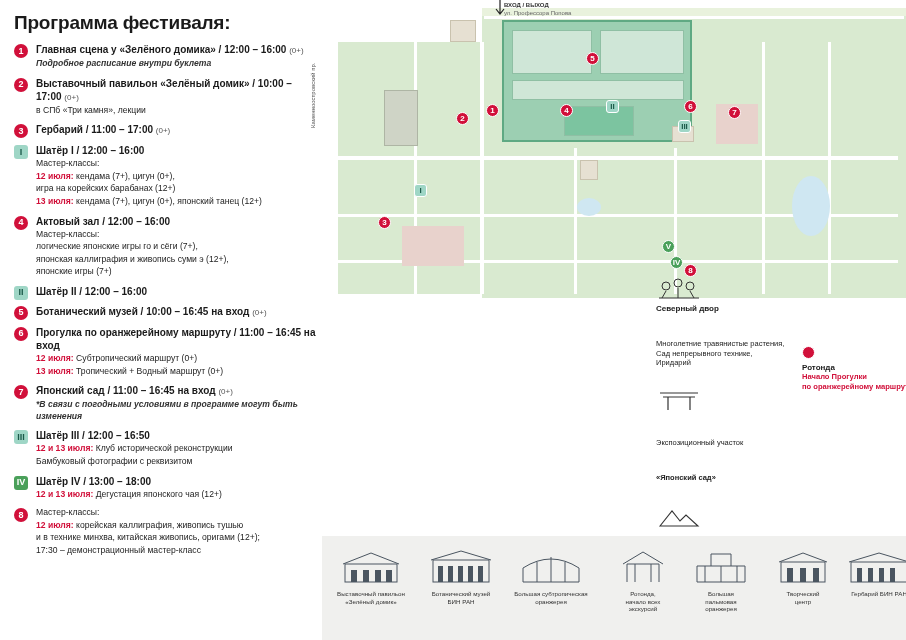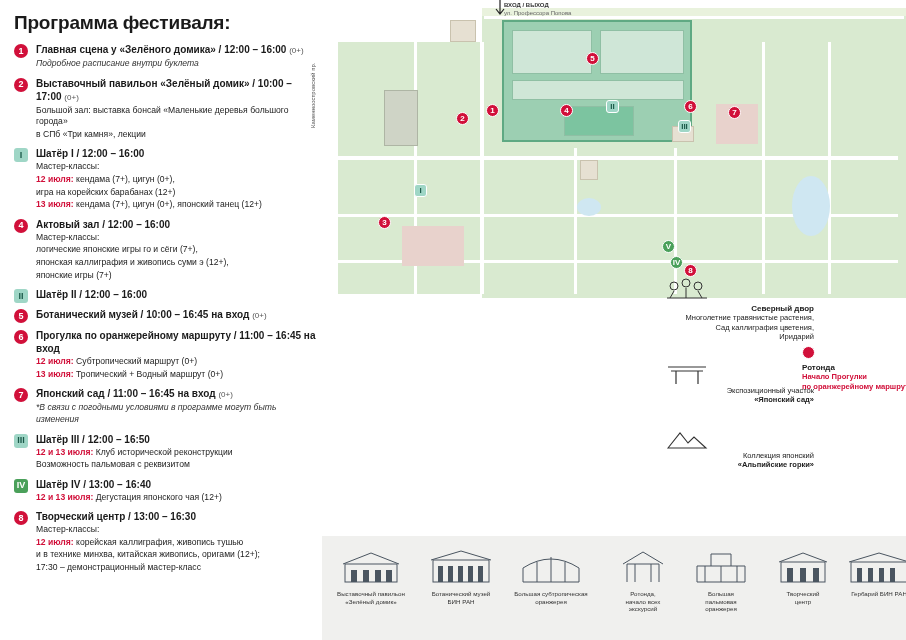--- a/index.html
+++ b/index.html
@@ -30,21 +30,21 @@
     display:flex; align-items:center; justify-content:center;
     line-height:1;
   }
   .bullet.red { background:#d1103a; }
   .bullet.sq { border-radius:3px; }
   .bullet.mint { background:#9fd6c6; color:#1a5948; }
   .bullet.green { background:#4aa05a; }
   .title { font-size:10px; font-weight:bold; line-height:13px; }
   .title .age { font-weight:normal; font-size:8px; color:#555; }
   .sub { font-size:8.6px; line-height:11.6px; color:#222; margin-top:1px; }
-  .sub.it { font-style:italic; color:#333; }
+  .sub.it { font-style:italic; color:#333;font-weight:bold; }
   .d { color:#d1103a; font-weight:bold; }
 
   
   .map { position:absolute; left:322px; top:0; width:584px; height:536px; background:#fff; }
   .mapcanvas {
     position:absolute; left:0px; top:8px; width:584px; height:290px;
     background:#e9f2dd;
   }
   .park { position:absolute; background:#d9ead0; }
   .path { position:absolute; background:#ffffff; }
@@ -65,21 +65,21 @@
   }
   .pin.red { background:#d1103a; }
   .pin.sq { border-radius:3px; background:#9fd6c6; color:#1a5948; }
   .pin.green { background:#4aa05a; }
 
   .maplabel { position:absolute; font-size:6px; color:#333; }
 
   
   .legend { position:absolute; left:330px; top:278px; width:576px; height:258px; }
   .lg-col { position:absolute; }
-  .lg-icon-txt { font-size:7.5px; line-height:9.5px; color:#222; }
+  .lg-icon-txt { font-size:7.5px; line-height:9.5px; color:#222;margin-top:26px; }
   .lg-head { font-weight:bold; font-size:8px; }
   .lg-red { color:#d1103a; font-weight:bold; font-size:7.6px; line-height:9.5px; }
 
   
   .strip {
     position:absolute; left:322px; top:536px; width:584px; height:104px;
     background:#f0f0ee;
   }
   .strip-item { position:absolute; text-align:center; width:86px; }
   .strip-item .cap { font-size:6.2px; line-height:7.6px; color:#333; margin-top:2px; }
@@ -94,25 +94,25 @@
     <h1>Программа фестиваля:</h1>
     <div id="entries">
         <div class="entry">
           <div class="bullet red">1</div>
           <div class="title">Главная сцена у «Зелёного домика» / 12:00 – 16:00 <span class="age">(0+)</span></div>
           <div class="sub it">Подробное расписание внутри буклета</div>
         </div>
         <div class="entry">
           <div class="bullet red">2</div>
           <div class="title">Выставочный павильон «Зелёный домик» / 10:00 – 17:00 <span class="age">(0+)</span></div>
-          <div class="sub">Большой зал: выставка бонсай «Маленькие деревья большого города»</div>
           <div class="sub">в СПб «Три камня», лекции</div>
         </div>
         <div class="entry">
           <div class="bullet red">3</div>
+          <div class="title">Гербарий / 11:00 – 17:00 <span class="age">(0+)</span></div>
         </div>
         <div class="entry">
           <div class="bullet sq mint">I</div>
           <div class="title">Шатёр I / 12:00 – 16:00 </div>
           <div class="sub">Мастер-классы:</div>
           <div class="sub"><span class="d">12 июля:</span> кендама (7+), цигун (0+),</div>
           <div class="sub">игра на корейских барабанах (12+)</div>
           <div class="sub"><span class="d">13 июля:</span> кендама (7+), цигун (0+), японский танец (12+)</div>
         </div>
         <div class="entry">
@@ -139,30 +139,29 @@
         </div>
         <div class="entry">
           <div class="bullet red">7</div>
           <div class="title">Японский сад / 11:00 – 16:45 на вход <span class="age">(0+)</span></div>
           <div class="sub it">*В связи с погодными условиями в программе могут быть изменения</div>
         </div>
         <div class="entry">
           <div class="bullet sq mint">III</div>
           <div class="title">Шатёр III / 12:00 – 16:50 </div>
           <div class="sub"><span class="d">12 и 13 июля:</span> Клуб исторической реконструкции</div>
-          <div class="sub">Возможность пальмовая с реквизитом</div>
+          <div class="sub">Бамбуковый фотографии с реквизитом</div>
         </div>
         <div class="entry">
           <div class="bullet sq green">IV</div>
-          <div class="title">Шатёр IV / 13:00 – 16:40 </div>
+          <div class="title">Шатёр IV / 13:00 – 18:00 </div>
           <div class="sub"><span class="d">12 и 13 июля:</span> Дегустация японского чая (12+)</div>
         </div>
         <div class="entry">
           <div class="bullet red">8</div>
-          <div class="title">Творческий центр / 13:00 – 16:30 </div>
           <div class="sub">Мастер-классы:</div>
           <div class="sub"><span class="d">12 июля:</span> корейская каллиграфия, живопись тушью</div>
           <div class="sub">и в технике минхва, китайская живопись, оригами (12+);</div>
           <div class="sub">17:30 – демонстрационный мастер-класс</div>
         </div>
       </div>
   </div>
 
   <div class="map">
     <div class="mapcanvas">
@@ -225,32 +224,32 @@
 
       <div class="pin sq" style="left:92px;top:176px;">I</div>
       <div class="pin sq" style="left:284px;top:92px;">II</div>
       <div class="pin sq" style="left:356px;top:112px;">III</div>
       <div class="pin green" style="left:348px;top:248px;">IV</div>
       <div class="pin green" style="left:340px;top:232px;">V</div>
     </div>
 
     <div class="legend">
 
-      <div class="lg-col" style="left:12px;top:0px;width:150px;text-align:right;">
+      <div class="lg-col" style="left:4px;top:0px;width:150px;">
         <div style="margin-bottom:18px;">
           <svg width="46" height="26">
             <circle cx="10" cy="8" r="4" fill="none" stroke="#333" stroke-width="1"></circle>
             <circle cx="22" cy="5" r="4" fill="none" stroke="#333" stroke-width="1"></circle>
             <circle cx="34" cy="8" r="4" fill="none" stroke="#333" stroke-width="1"></circle>
             <path d="M3 20 L43 20 M6 20 L10 13 M22 20 L22 10 M38 20 L34 13" stroke="#333" stroke-width="1" fill="none"></path>
           </svg>
           <div class="lg-head">Северный двор</div>
           <div class="lg-icon-txt" id="northyard-lines">
               <div>Многолетние травянистые растения,</div>
-              <div>Сад каллиграфия цветения,</div>
+              <div>Сад непрерывного технике,</div>
               <div>Иридарий</div>
             </div>
         </div>
 
         <div style="margin-bottom:20px;">
           <svg width="46" height="26">
             <path d="M4 7 L42 7 M7 11 L39 11 M12 11 L12 24 M34 11 L34 24" stroke="#333" stroke-width="1.2" fill="none"></path>
           </svg>
           <div class="lg-icon-txt">Экспозиционный участок</div>
           <div class="lg-icon-txt" style="font-weight:bold;">«Японский сад»</div>

